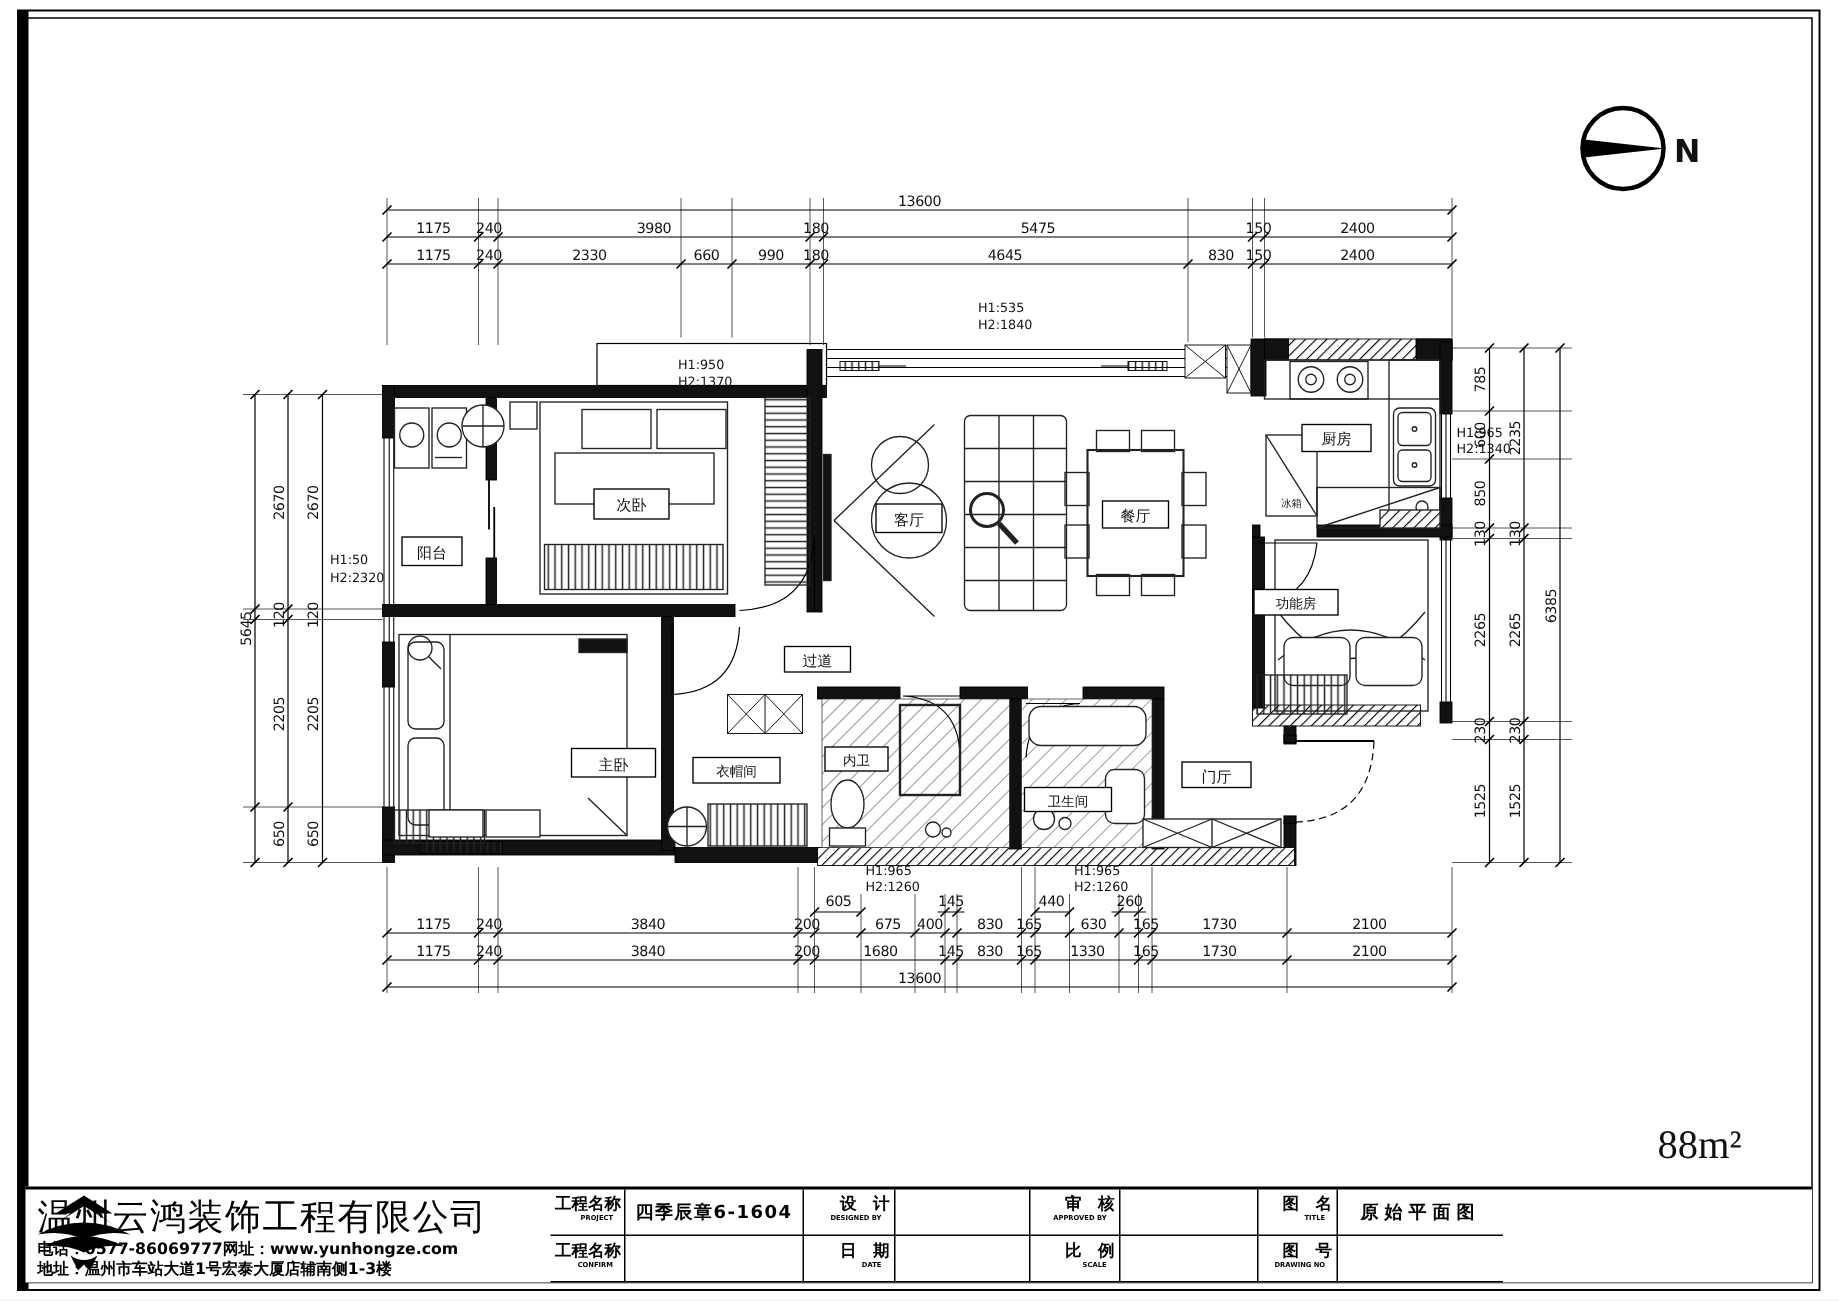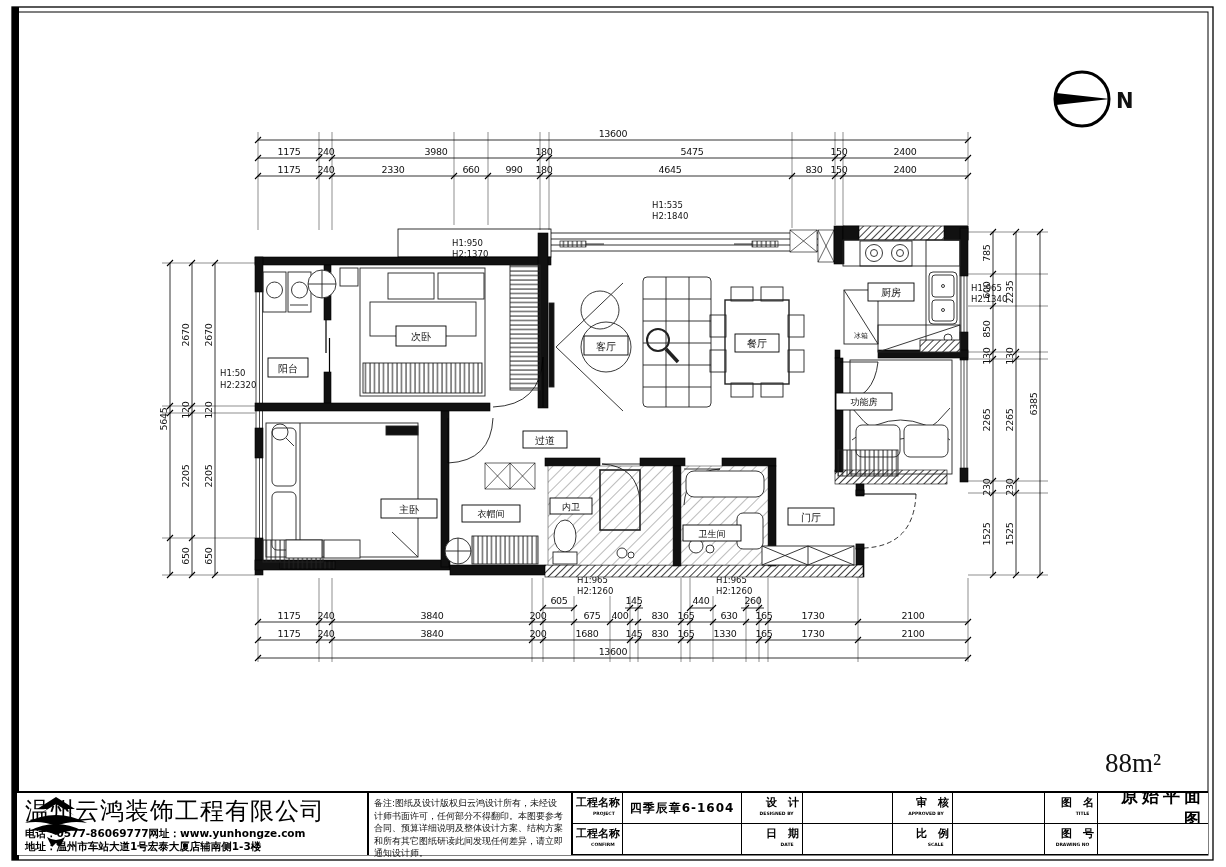--- a/index.html
+++ b/index.html
@@ -25,21 +25,21 @@
   .tb-notes{width:206px;border-left:2px solid #000;border-right:2px solid #000;box-sizing:border-box;
             font-size:9px;line-height:1.4;padding:4px 5px;color:#111;}
   .tb-grid{flex:1;display:grid;grid-template-columns:50px 119px 61px 90px 60px 92px 53px 110px;
            grid-template-rows:31px 31px;box-sizing:border-box;text-align:right;}
   .tb-cell{border-right:1.5px solid #000;border-bottom:1.5px solid #000;box-sizing:border-box;
            padding:2px 3px;overflow:hidden;}
   .tb-cell:nth-child(8n){border-right:none;}
   .tb-lab-cn{font-size:11px;font-weight:bold;white-space:nowrap;}
   .tb-lab-en{font-size:5px;font-weight:bold;transform:scale(0.9);transform-origin:left top;white-space:nowrap;}
   .tb-val{display:flex;align-items:center;justify-content:center;font-size:12px;letter-spacing:1px;font-weight:bold;}
-  .tb-val-title{font-size:17px;letter-spacing:4px;}
+  .tb-val-title{font-size:12px;letter-spacing:4px;}
 </style>
 </head>
 <body>
 
 <div class="sheet">
 
 <svg width="1226" height="867" viewBox="0 0 1226 867">
   <defs>
     <pattern id="wh" width="5" height="5" patternUnits="userSpaceOnUse" patternTransform="rotate(45)">
       <rect width="5" height="5" fill="#fff"></rect>
@@ -446,21 +446,20 @@
       <path d="M8,30 Q39,14 70,30 Q54,27 39,33 Q24,27 8,30 Z" fill="#000"></path>
       <path d="M12,38 Q39,24 66,38 Q52,36 39,42 Q26,36 12,38 Z" fill="#000"></path>
       <path d="M30,44 Q39,50 48,44 L43,54 L39,50 L35,54 Z" fill="#000"></path>
     </svg>
     <div class="tb-cotext">
       <div class="tb-coname">温州云鸿装饰工程有限公司</div>
       <div class="tb-coline">电话：0577-86069777网址：www.yunhongze.com</div>
       <div class="tb-coline">地址：温州市车站大道1号宏泰大厦店辅南侧1-3楼</div>
     </div>
   </div>
-  <div class="tb-notes">备注:图纸及设计版权归云鸿设计所有，未经设计师书面许可，任何部分不得翻印。本图要参考合同、预算详细说明及整体设计方案、结构方案和所有其它图纸研读此间发现任何差异，请立即通知设计师。</div>
   <div class="tb-grid">
     <div class="tb-cell">
       <div class="tb-lab-cn">工程名称</div>
           <div class="tb-lab-en">PROJECT</div>
     </div>
     <div class="tb-cell tb-val">四季辰章6-1604</div>
     <div class="tb-cell">
       <div class="tb-lab-cn">设　计</div>
           <div class="tb-lab-en">DESIGNED BY</div>
     </div>

